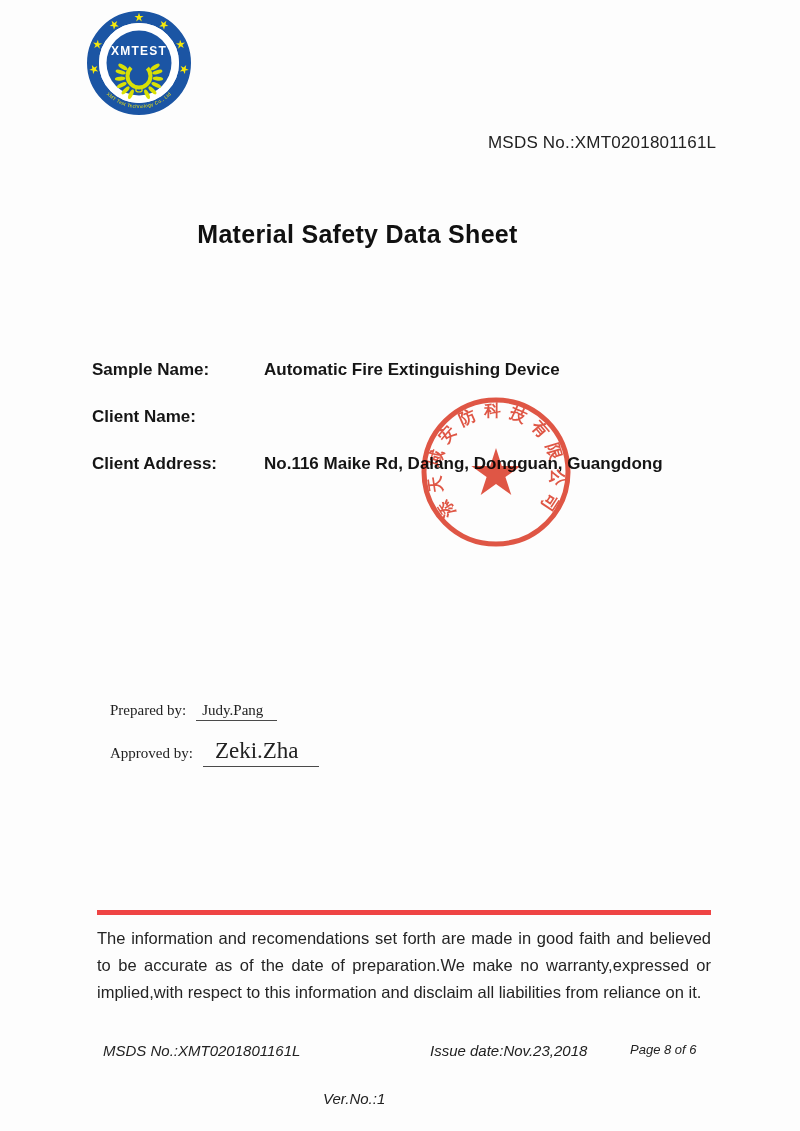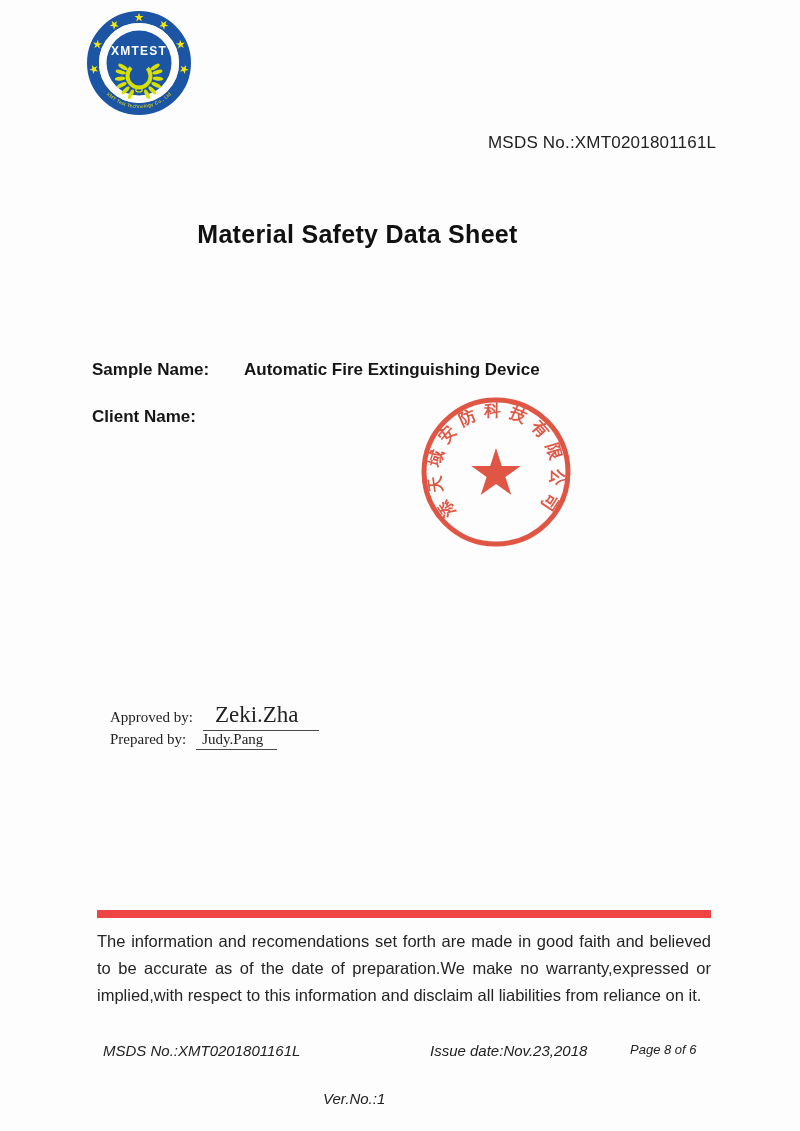--- a/index.html
+++ b/index.html
@@ -14,41 +14,41 @@
 
   
   .msds-no{position:absolute;left:488px;top:133px;font-size:17px;letter-spacing:.2px;color:#222;}
 
   
   .doc-title{position:absolute;left:0;top:220px;width:715px;text-align:center;
     font-size:25px;font-weight:bold;color:#111;letter-spacing:.3px;}
 
   
   .fields{position:absolute;left:92px;top:360px;}
-  .field-row{display:flex;margin-bottom:27px;font-size:17px;font-weight:bold;color:#151515;}
+  .field-row{display:flex;margin-bottom:27px;font-size:17px;font-weight:bold;color:#151515;gap:20px;}
   .field-label{width:152px;flex:0 0 152px;}
   .field-value{white-space:nowrap;}
 
   
   .stamp{position:absolute;left:418px;top:394px;width:156px;height:156px;
     mix-blend-mode:multiply;opacity:.88;pointer-events:none;}
   .stamp text{font-family:"DejaVu Sans",sans-serif;font-weight:bold;}
 
   
   .signatures{position:absolute;left:110px;top:702px;font-family:"Liberation Serif",serif;color:#222;}
   .sig-row{display:flex;align-items:baseline;}
   .sig-row.prepared{margin-bottom:17px;}
   .sig-label{font-size:15px;}
   .sig-value{border-bottom:1.6px solid #4a4a4a;margin-left:10px;padding:0 14px 1px 6px;}
   .sig-value.small{font-size:15px;}
   .sig-value.big{font-size:23px;padding:0 20px 2px 12px;}
 
   
   .disclaimer{position:absolute;left:97px;top:910px;width:614px;
-    border-top:8px solid #ef4444;padding-top:10px;
+    border-top:5px solid #ef4444;padding-top:10px;
     font-size:16.5px;line-height:27px;text-align:justify;color:#242424;}
 
   
   .footer{position:absolute;left:0;top:1042px;width:800px;height:24px;
     font-style:italic;font-size:15px;color:#222;}
   .footer span{position:absolute;white-space:nowrap;}
   .f-msds{left:103px;}
   .f-ver{left:323px;margin-top:48px;}
   .f-issue{left:430px;}
   .f-page{left:630px;font-size:13px;}
@@ -117,43 +117,47 @@
   <div class="doc-title">Material Safety Data Sheet</div>
 
   <div class="fields">
     <div class="field-row">
       <div class="field-label">Sample Name:</div>
       <div class="field-value">Automatic Fire Extinguishing Device</div>
     </div>
     <div class="field-row">
       <div class="field-label">Client Name:</div>
     </div>
+    <div class="field-row">
+      <div class="field-label">Client Address:</div>
+      <div class="field-value">No.116 Maike Rd, Dalang, Dongguan, Guangdong</div>
+    </div>
   </div>
 
   <div class="stamp">
     <svg width="156" height="156" viewBox="0 0 156 156">
       <defs>
         <path id="stampArc" d="M 38.4,117.6 A 56,56 0 1 1 117.6,117.6" fill="none"></path>
       </defs>
       <circle cx="78" cy="78" r="72" fill="none" stroke="#dd3f2b" stroke-width="5"></circle>
       <polygon fill="#dd3f2b" transform="translate(78 80)" points="0,-26 5.8,-8 24.7,-8 9.4,3.1 15.3,21 0,9.9 -15.3,21 -9.4,3.1 -24.7,-8 -5.8,-8"></polygon>
       <text font-size="16.5" fill="#dd3f2b" letter-spacing="7.5">
         <textPath href="#stampArc" startOffset="0">添天域安防科技有限公司</textPath>
       </text>
     </svg>
   </div>
 
   <div class="signatures">
+    <div class="sig-row prepared">
+      <span class="sig-label">Prepared by:</span>
+      <span class="sig-value small">Judy.Pang</span>
+    </div>
     <div class="sig-row">
       <span class="sig-label">Approved by:</span>
       <span class="sig-value big">Zeki.Zha</span>
-    </div>
-    <div class="sig-row prepared">
-      <span class="sig-label">Prepared by:</span>
-      <span class="sig-value small">Judy.Pang</span>
     </div>
   </div>
 
   <div class="disclaimer">The information and recomendations set forth are made in good faith and believed to be accurate as of the date of preparation.We make no warranty,expressed or implied,with respect to this information and disclaim all liabilities from reliance on it.</div>
 
   <div class="footer">
     <span class="f-msds">MSDS No.:XMT0201801161L</span>
     <span class="f-ver">Ver.No.:1</span>
     <span class="f-issue">Issue date:Nov.23,2018</span>
     <span class="f-page">Page 8 of 6</span>

